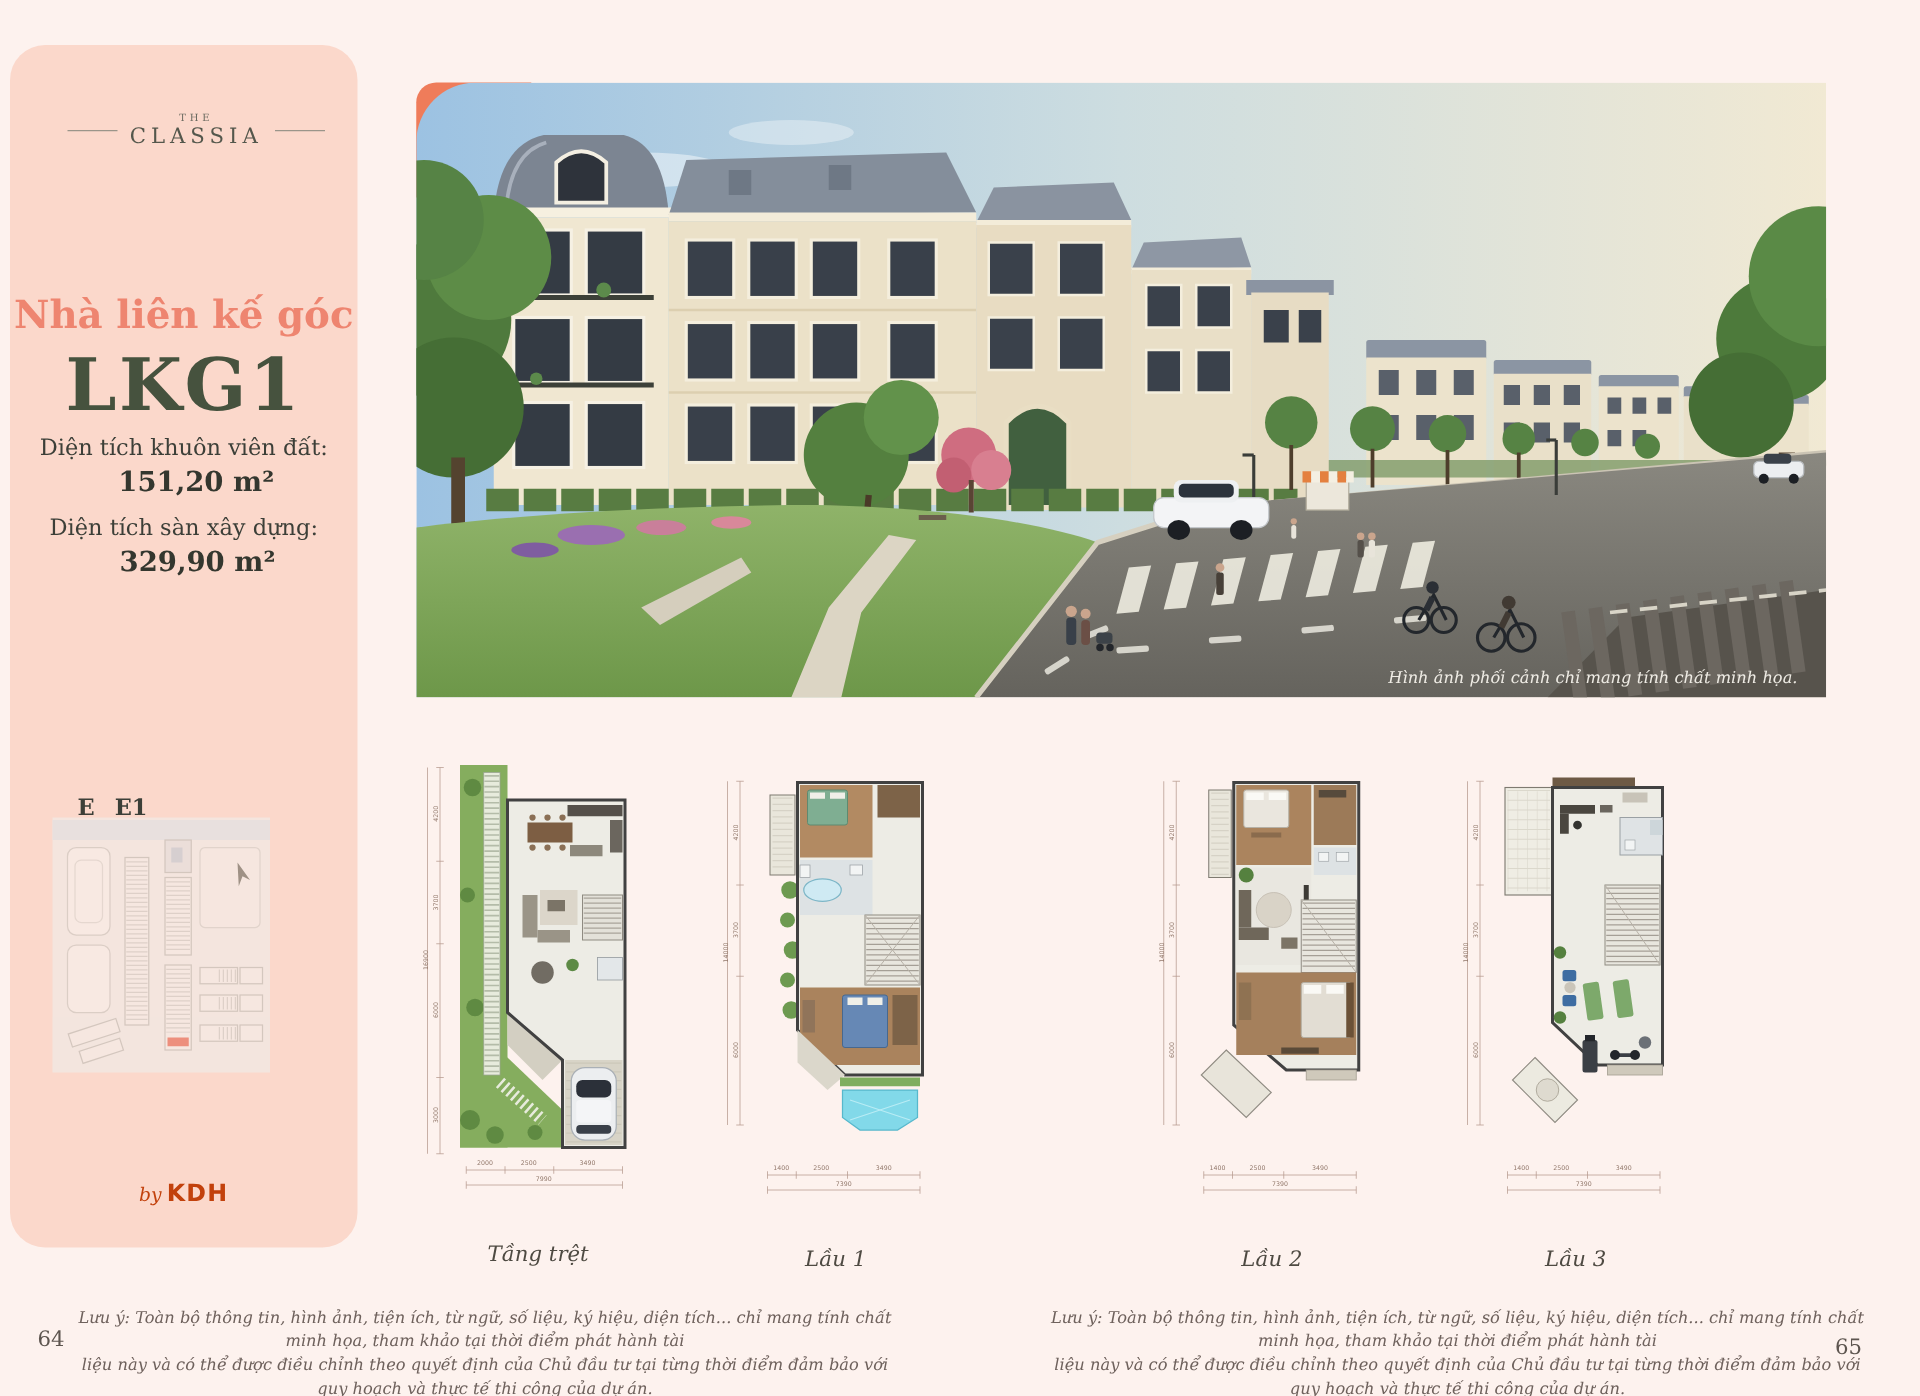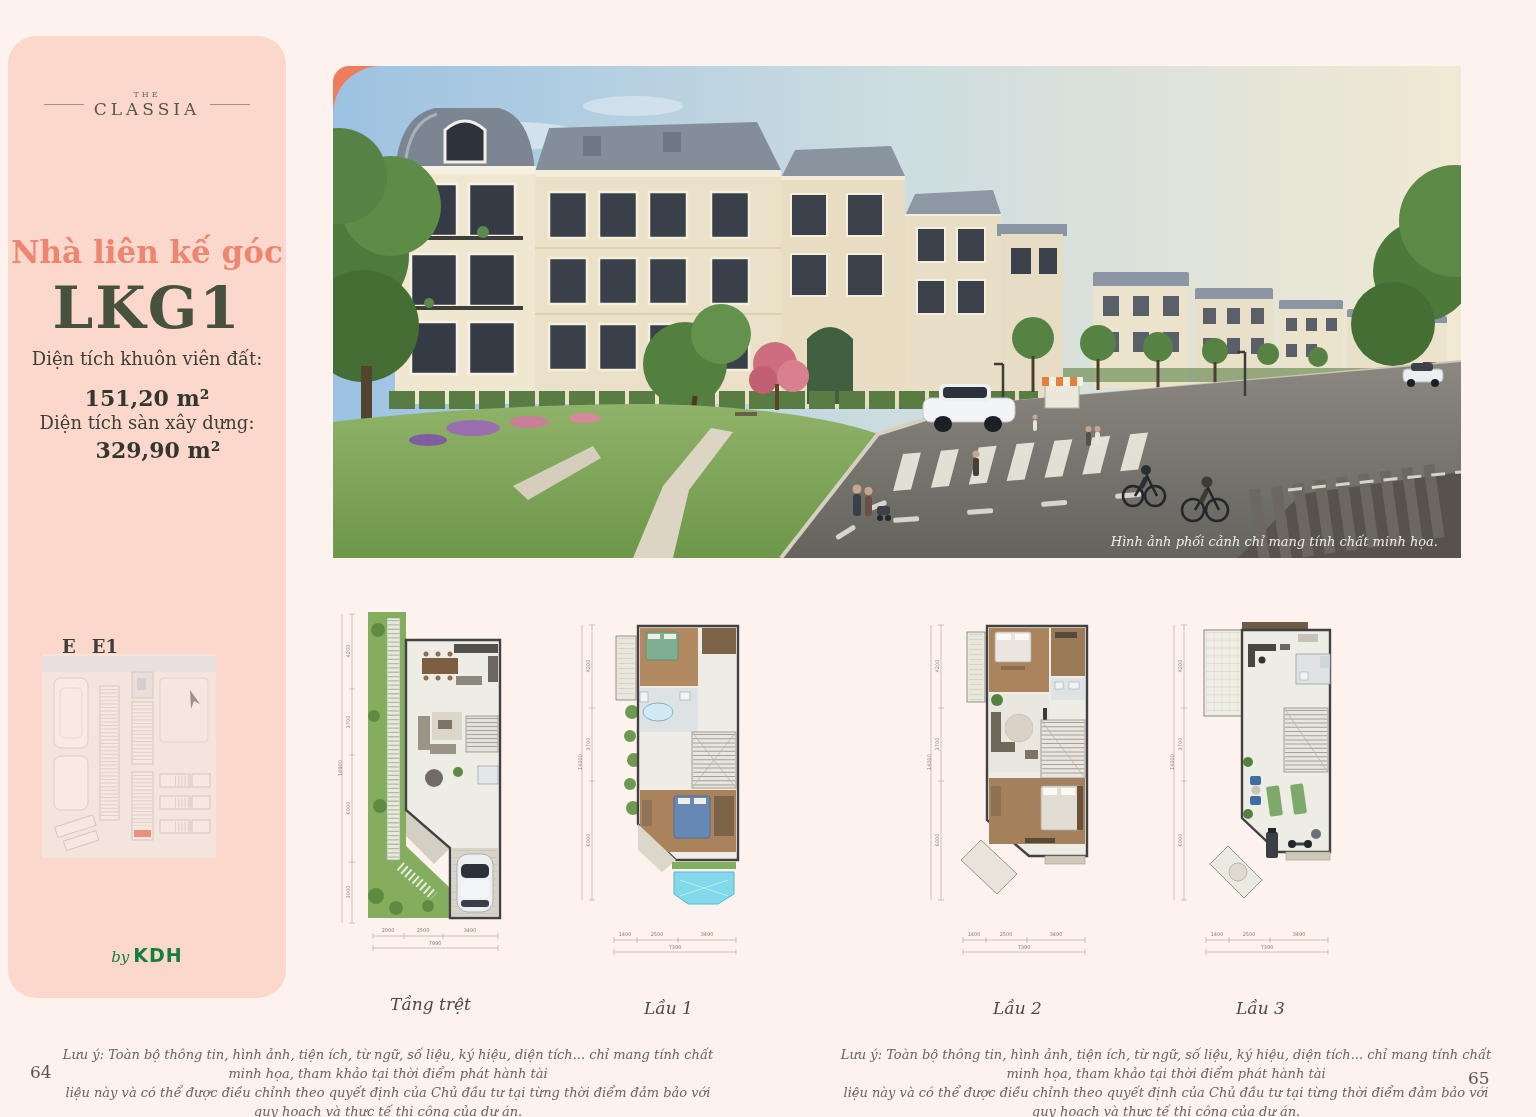--- a/index.html
+++ b/index.html
@@ -1,36 +1,36 @@
 <!DOCTYPE html>
 <html><head>
 <meta charset="utf-8">
 <style>
   html,body{margin:0;padding:0;background:#fdf2ee;}
   .page{position:relative;width:1536px;height:1117px;background:#fdf2ee;overflow:hidden;
         font-family:"DejaVu Serif","Liberation Serif",serif;color:#3e4038;}
   
   .sidebar{position:absolute;left:8px;top:36px;width:278px;height:962px;
            background:#fbd8cb;border-radius:28px;}
-  .brand{position:absolute;top:55px;left:0;width:100%;display:flex;align-items:center;justify-content:center;gap:10px;}
+  .brand{position:absolute;top:55px;left:0;width:100%;display:flex;align-items:center;justify-content:center;gap:10px;padding-left:10px;}
   .brand-line{width:40px;height:1px;background:#9a958a;}
   .brand-text{display:flex;flex-direction:column;align-items:center;line-height:1;}
   .brand-the{font-size:8px;letter-spacing:3px;color:#6b6a60;}
   .brand-classia{font-size:17px;letter-spacing:4px;color:#54574c;margin-top:2px;}
   .unit-type{position:absolute;top:198px;left:0;width:100%;margin:0;text-align:center;
              font-size:31px;font-weight:700;color:#ee8570;}
   .unit-code{position:absolute;top:238px;left:0;width:100%;margin:0;text-align:center;
              font-size:58px;font-weight:700;color:#46523e;letter-spacing:2px;}
   .area-label{position:absolute;left:0;width:100%;text-align:center;font-size:18px;color:#3c3f38;}
   .area-value{position:absolute;left:0;width:100%;text-align:center;font-size:22px;font-weight:700;color:#34372f;}
-  .lbl1{top:312px;} .val1{top:349px;} .lbl2{top:376px;} .val2{top:401px;padding-left:11px;}
+  .lbl1{top:312px;} .val1{top:337px;padding-left:10px;} .lbl2{top:376px;} .val2{top:401px;padding-left:11px;}
   .map-labels{position:absolute;top:600px;left:54px;font-size:18px;font-weight:700;color:#3c3f38;}
   .map-labels .ml2{margin-left:16px;}
   .site-map{position:absolute;left:32px;top:612px;}
-  .bykdh{position:absolute;top:908px;left:0;width:100%;text-align:center;color:#15803d;}
+  .bykdh{position:absolute;top:908px;left:0;width:100%;text-align:center;color:#c2410c;}
   .bykdh .by{font-style:italic;font-size:15px;margin-right:4px;}
   .bykdh .kdh{font-family:"DejaVu Sans","Liberation Sans",sans-serif;font-weight:700;font-size:19px;letter-spacing:1px;}
   
   .hero{position:absolute;left:333px;top:66px;width:1128px;height:492px;}
   .hero-corner{position:absolute;left:0;top:0;width:92px;height:92px;background:#ef7c5a;border-top-left-radius:16px;}
   .hero-img{position:absolute;inset:0;border-top-left-radius:48px;overflow:hidden;}
   .hero-img svg{display:block;}
   
   .plan{position:absolute;margin:0;width:185px;}
   .plan-1{left:338px;top:596px;} .plan-2{left:576px;top:600px;}

